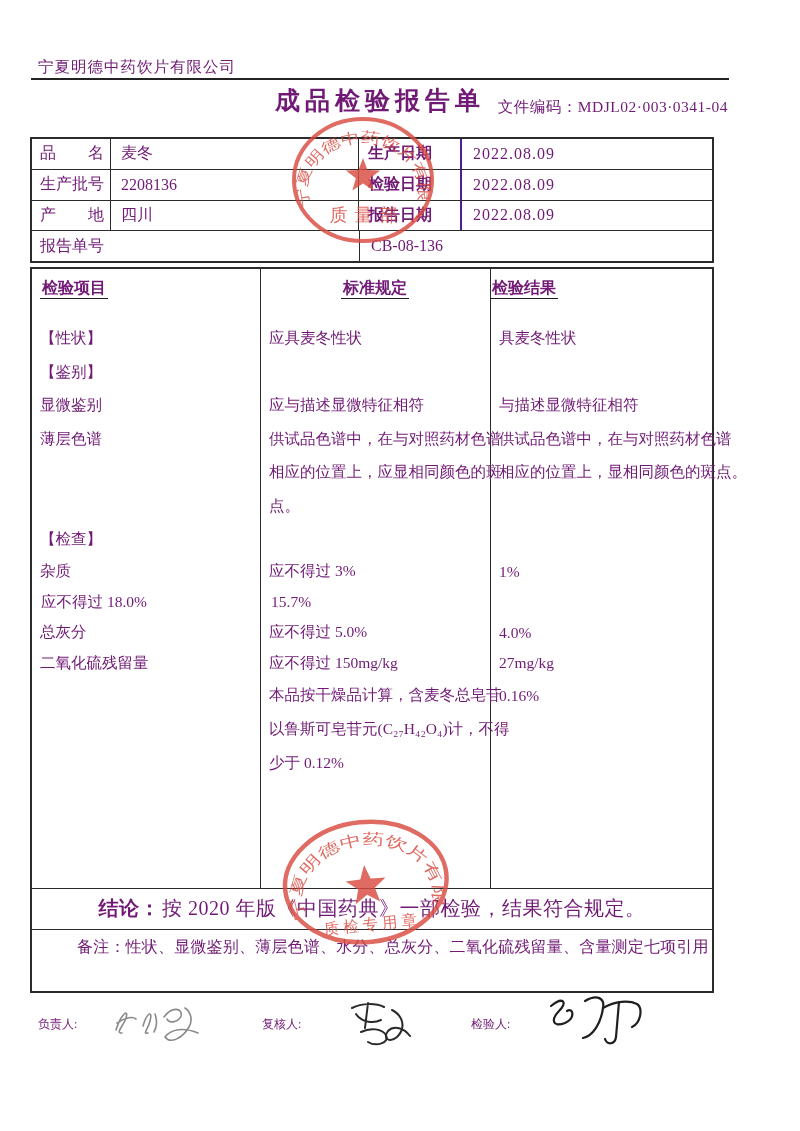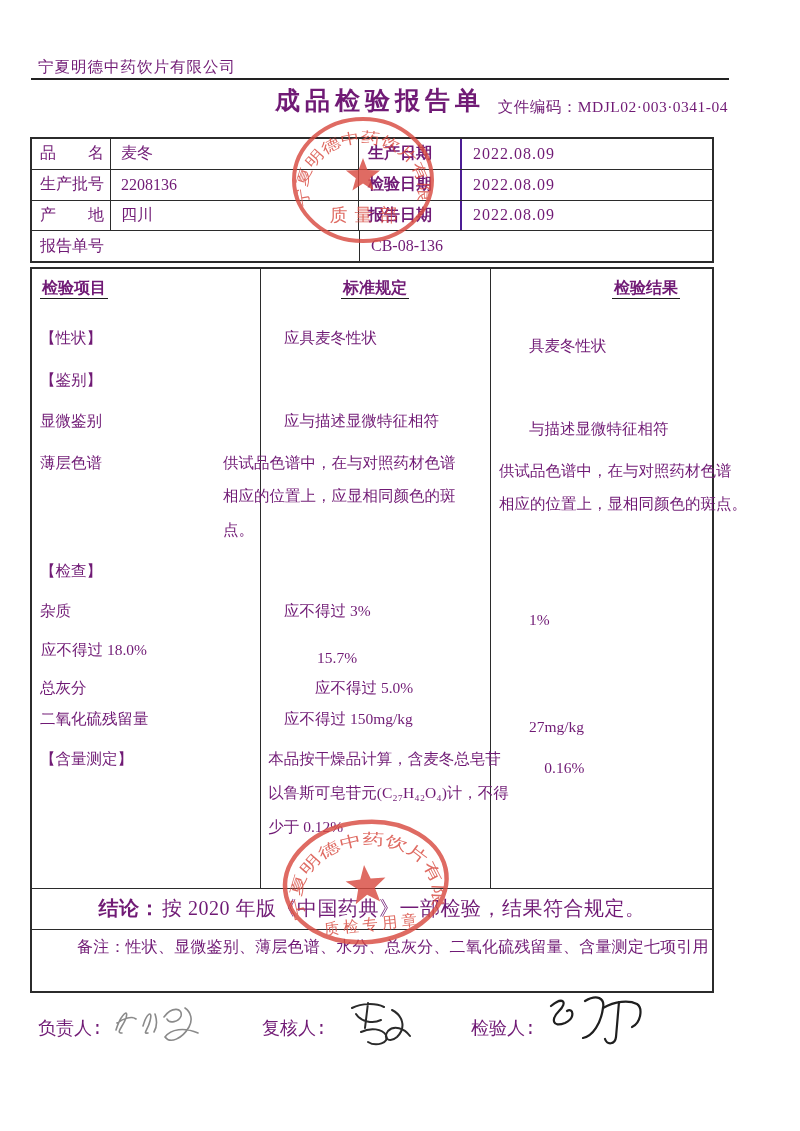--- a/index.html
+++ b/index.html
@@ -25,38 +25,38 @@
   .irptvalue{flex:1;padding-left:11px;}
   
   .mtable{position:absolute;left:30px;top:267px;width:684px;height:726px;
           border:2px solid #2b2b2b;box-sizing:border-box;}
   .vline{position:absolute;top:0;width:1px;height:619px;background:#2b2b2b;}
   .v1{left:228px;} .v2{left:458px;}
   .hline{position:absolute;left:0;width:680px;height:1px;background:#2b2b2b;}
   .h1{top:619px;} .h2{top:660px;}
   .mhead{position:absolute;top:9px;font-size:16px;}
   .mhead span{border-bottom:1px solid #1c1c1c;padding:0 2px 2px 2px;font-weight:bold;}
-  .mh1{left:8px;} .mh2{left:228px;width:230px;text-align:center;} .mh3{left:484px;width:260px;text-align:center;}
+  .mh1{left:8px;} .mh2{left:228px;width:230px;text-align:center;} .mh3{left:458px;width:260px;text-align:left;}
   .mrows{position:absolute;left:0;top:53px;width:680px;}
-  .mrow{display:flex;gap:46px;}
+  .mrow{display:flex;}
   .mc{box-sizing:border-box;}
   .c1{width:228px;padding-left:8px;}
   .c2{width:230px;padding-left:9px;}
-  .c3{width:222px;padding-left:9px;margin-top:8px;}
+  .c3{width:222px;padding-left:9px;}
   .ln{display:flex;align-items:center;font-size:15.5px;white-space:nowrap;}
   .sa .ln{height:33.5px;} .sb .ln{height:30.5px;} .sc .ln{height:34px;}
   .concl{position:absolute;left:0;top:619px;width:680px;height:41px;display:flex;
          align-items:center;justify-content:center;font-size:20px;letter-spacing:.5px;}
   .concl b{margin-right:2px;}
   .noterow{position:absolute;left:0;top:660px;width:760px;height:62px;font-size:16px;}
   .note1{position:absolute;left:45px;top:8px;letter-spacing:.2px;}
   .note2{position:absolute;left:8px;top:38px;letter-spacing:.2px;}
   
   .sigs{position:absolute;left:0;top:990px;width:800px;height:80px;}
-  .siglabel{position:absolute;font-size:18px;top:26px;font-family:Liberation Mono, monospace;}
+  .siglabel{position:absolute;font-size:12px;top:26px;}
   .sl1{left:38px;} .sl2{left:262px;} .sl3{left:471px;}
   .sigsvg{position:absolute;}
   .sg1{left:110px;top:12px;} .sg2{left:330px;top:8px;} .sg3{left:543px;top:2px;}
   
   .stamp{position:absolute;opacity:.82;}
   .stamp text{font-family:"Liberation Serif","DejaVu Serif",serif;}
   .stamp1{left:288px;top:114px;}
   .stamp2{left:278px;top:816px;transform:rotate(-6deg);}
 </style>
 </head>
@@ -185,35 +185,37 @@
             <div class="ln">15.7%</div>
           </div>
         </div>
         <div class="mrow sb">
           <div class="mc c1">
             <div class="ln">总灰分</div>
           </div>
           <div class="mc c2">
             <div class="ln">应不得过 5.0%</div>
           </div>
+          <div class="mc c3">
+            <div class="ln">4.0%</div>
+          </div>
         </div>
         <div class="mrow sb">
           <div class="mc c1">
             <div class="ln">二氧化硫残留量</div>
           </div>
           <div class="mc c2">
             <div class="ln">应不得过 150mg/kg</div>
           </div>
           <div class="mc c3">
             <div class="ln">27mg/kg</div>
           </div>
         </div>
         <div class="mrow sc">
           <div class="mc c1">
-            <div class="ln">【含量测定】</div>
             <div class="ln"></div>
             <div class="ln"></div>
           </div>
           <div class="mc c2">
             <div class="ln">本品按干燥品计算，含麦冬总皂苷</div>
             <div class="ln">以鲁斯可皂苷元(C₂₇H₄₂O₄)计，不得</div>
             <div class="ln">少于 0.12%</div>
           </div>
           <div class="mc c3">
             <div class="ln">0.16%</div>

